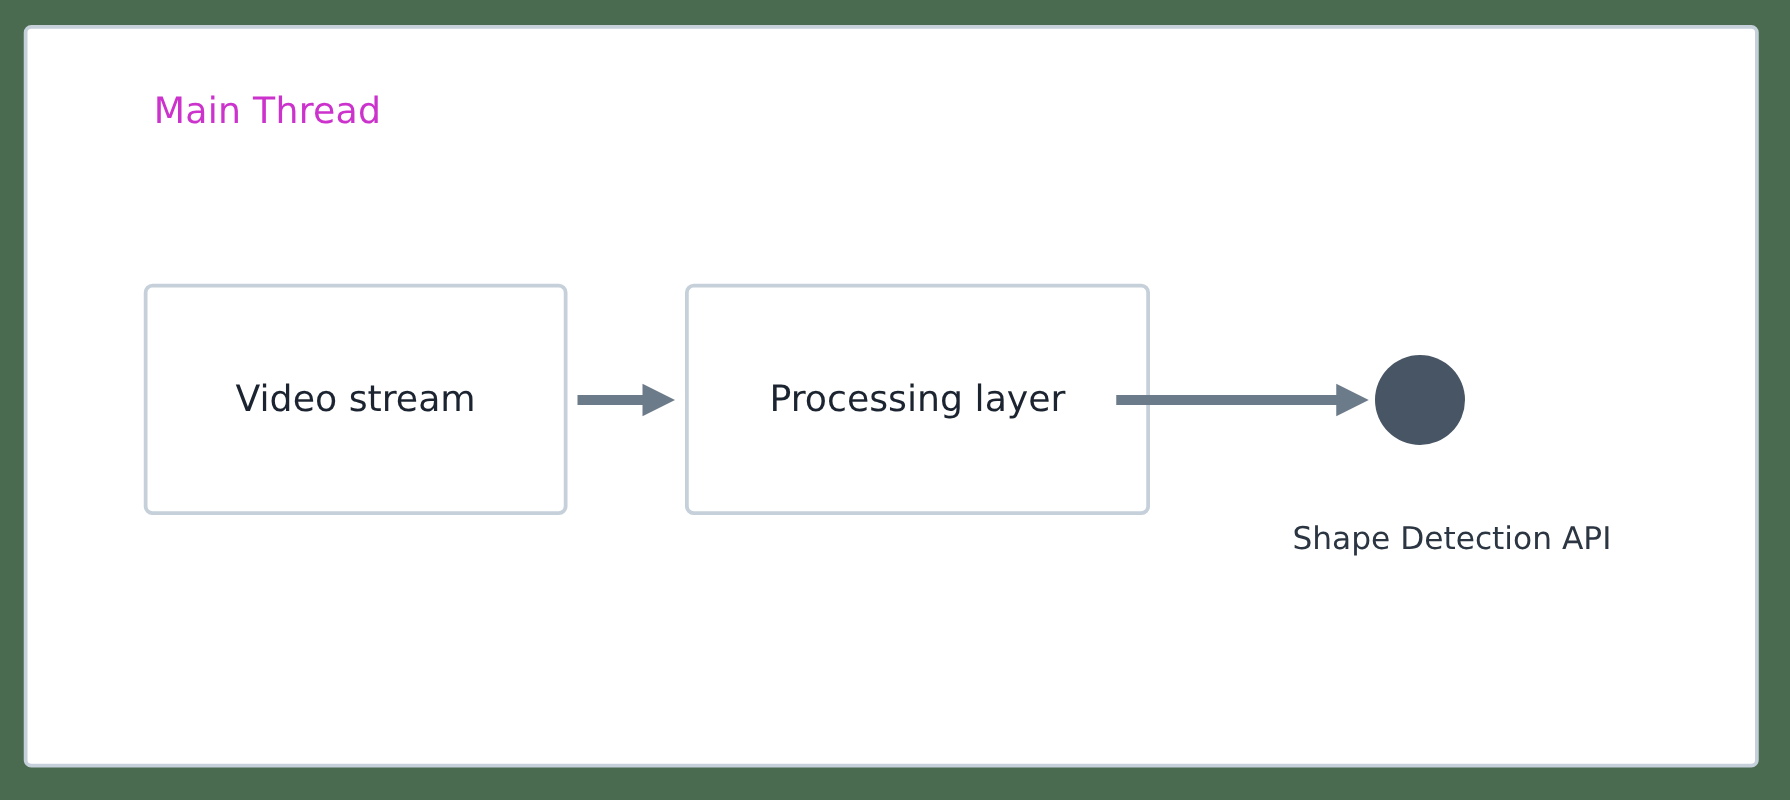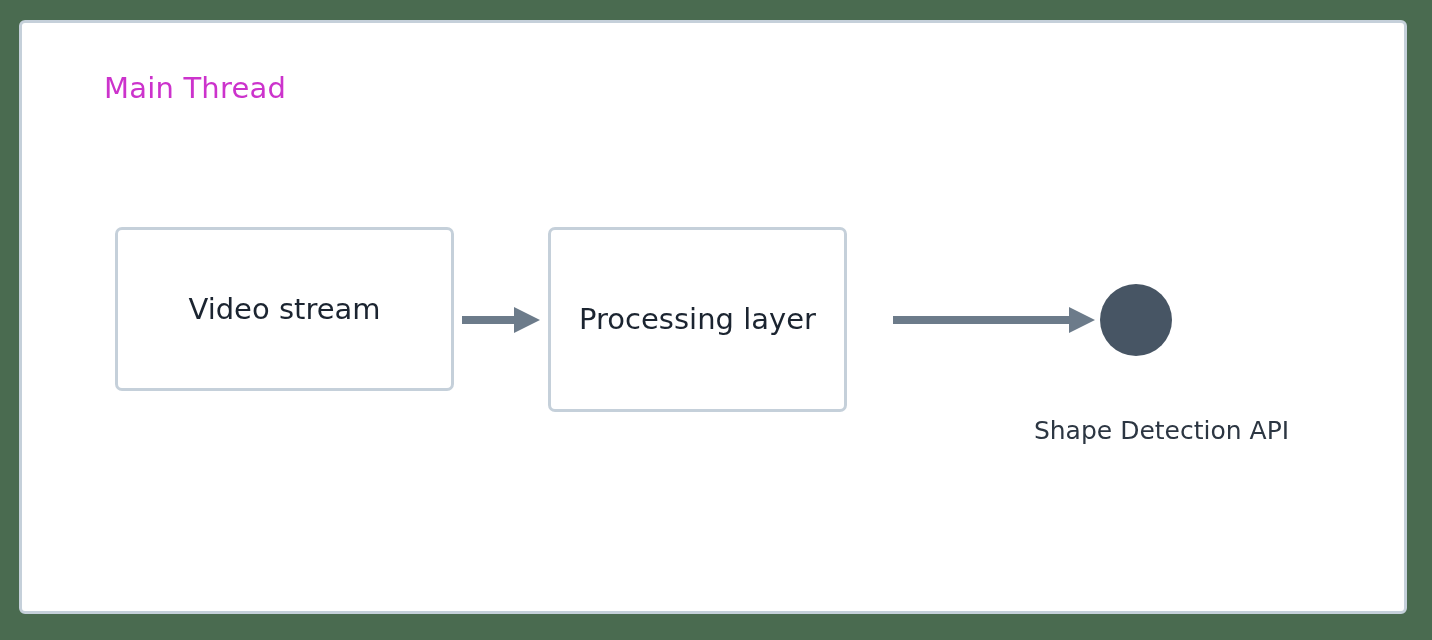--- a/index.html
+++ b/index.html
@@ -29,21 +29,21 @@
     height: 594px;
     background: #ffffff;
     border: 3px solid #c5d0da;
     border-radius: 6px;
     box-sizing: border-box;
   }
 
   
   .thread-label {
     position: absolute;
-    left: 104px;
+    left: 123px;
     top: 74px;
     font-size: 29px;
     line-height: 1;
     color: #cc33cc;
     letter-spacing: 0.2px;
     white-space: nowrap;
   }
 
   
   .node-box {
@@ -60,26 +60,26 @@
     font-size: 29px;
     color: #1b2430;
     white-space: nowrap;
     line-height: 1;
   }
 
   #node-video {
     left: 115px;
     top: 227px;
     width: 339px;
-    height: 164px;
+    height: 185px;
   }
   #node-processing {
     left: 548px;
     top: 227px;
-    width: 299px;
+    width: 372px;
     height: 185px;
   }
 
   
   .arrow {
     position: absolute;
     height: 30px;
   }
   #arrow-1 {
     left: 462px;

